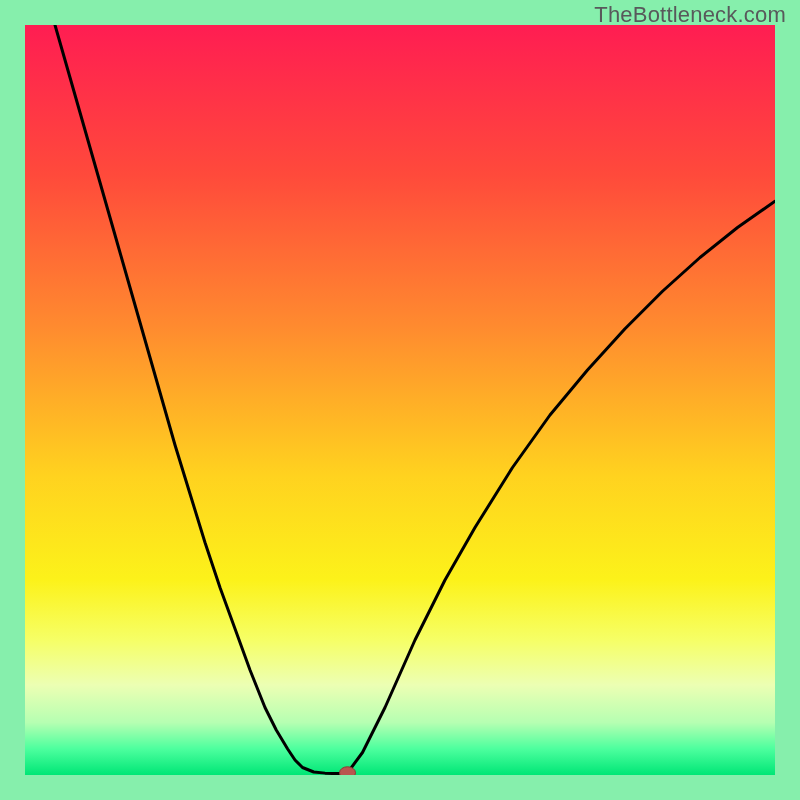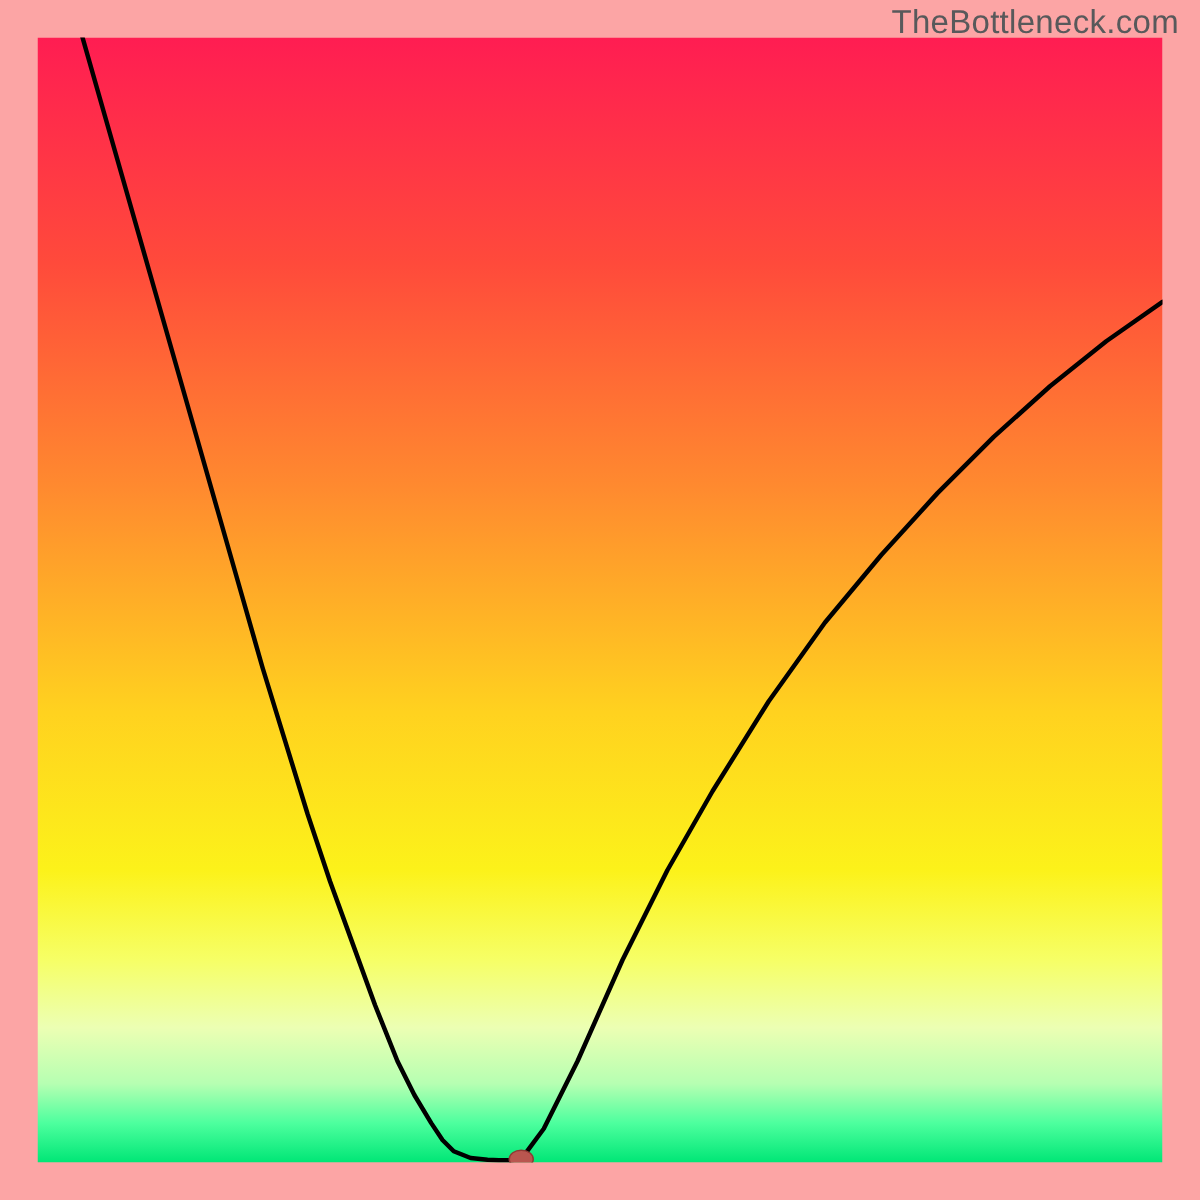--- a/index.html
+++ b/index.html
@@ -7,21 +7,21 @@
     padding: 0;
     width: 800px;
     height: 800px;
     background: #000;
     overflow: hidden;
   }
   .frame {
     position: relative;
     width: 800px;
     height: 800px;
-    background: #fca5a5;
+    background: #86efac;
   }
   .watermark {
     position: absolute;
     top: 2px;
     right: 14px;
     font-family: Arial, Helvetica, sans-serif;
     font-size: 22px;
     color: #58595b;
     letter-spacing: 0.2px;
     font-weight: 500;

